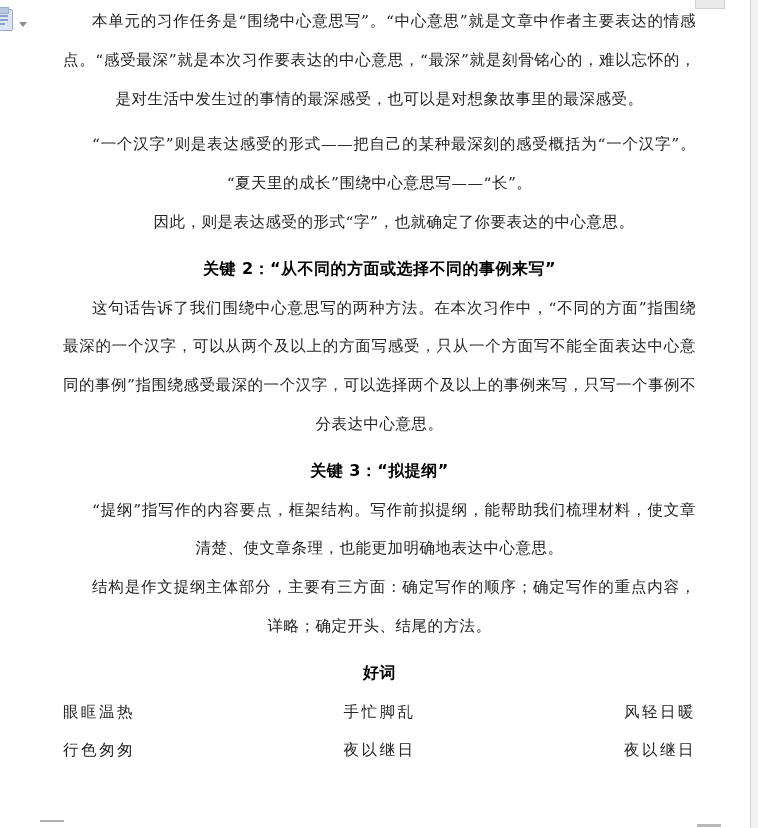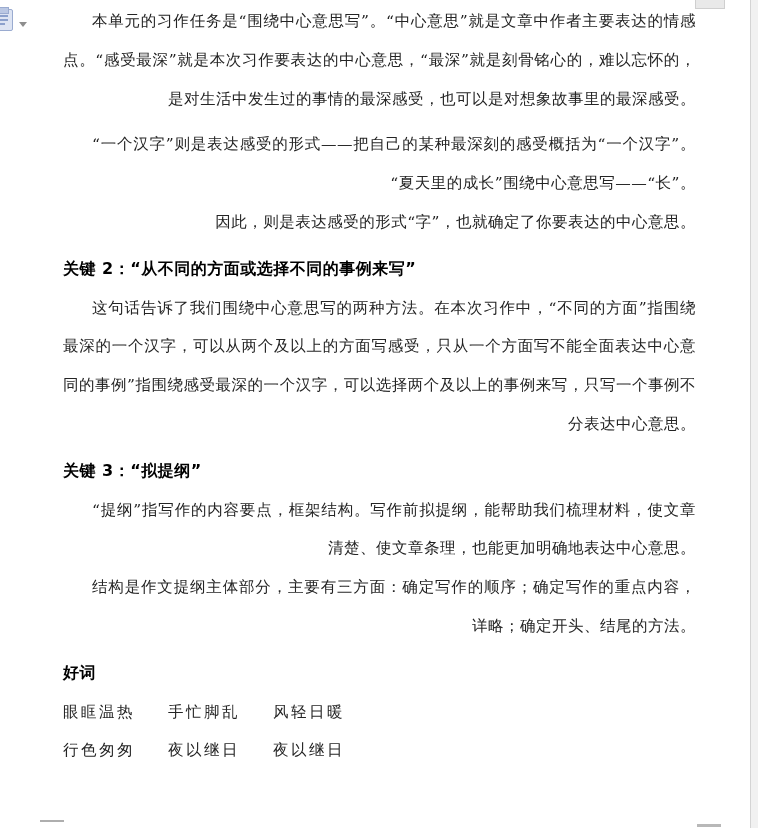--- a/index.html
+++ b/index.html
@@ -11,30 +11,30 @@
 
   
   .doc {
     position:absolute; left:63px; top:2px; width:633px;
     font-size:15.5px; color:#242424;
   }
   .para { margin:0; }
   .para.spaced { margin-top:7px; }
   .line {
     line-height:38.8px; height:38.8px; overflow:hidden;
-    letter-spacing:0.5px; text-align:right; white-space:nowrap;
+    letter-spacing:0.5px; text-align:center; white-space:nowrap;
   }
   .line.fill { text-align:justify; text-align-last:justify; white-space:normal; }
   .line.indent { padding-left:29px; }
   .heading {
     margin-top:8px; line-height:38.8px; height:38.8px;
     font-family:"DejaVu Sans", sans-serif; font-weight:bold;
-    font-size:16px; color:#000000; letter-spacing:0.5px;
+    font-size:16px; color:#000000; letter-spacing:0.5px;text-align:center;
   }
-  .words-row { display:flex; gap:33px; line-height:38.8px; height:38.8px; }
+  .words-row { display:flex; gap:22px; line-height:38.8px; height:38.8px;justify-content:space-between; }
   .word { letter-spacing:2.5px; }
 
   
   .paste-btn { position:absolute; left:-6px; top:7px; width:34px; height:25px; }
   .pi { position:absolute; left:0; top:0; width:19px; height:23px; }
   .pi-body {
     position:absolute; left:0; top:2px; width:17px; height:20px;
     background:#dde4f3; border:1px solid #9aabd0; border-radius:2px;
   }
   .pi-clip {

